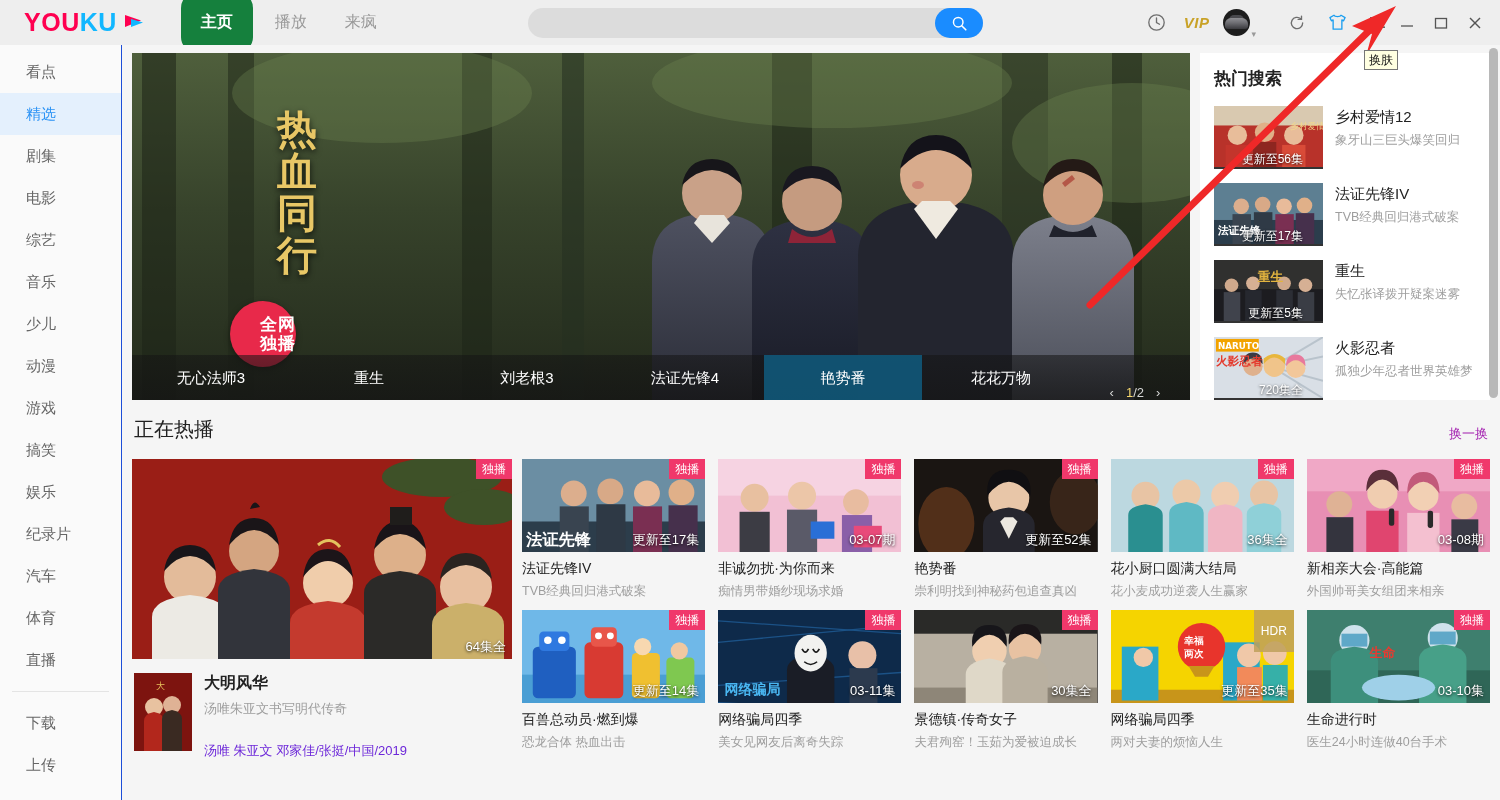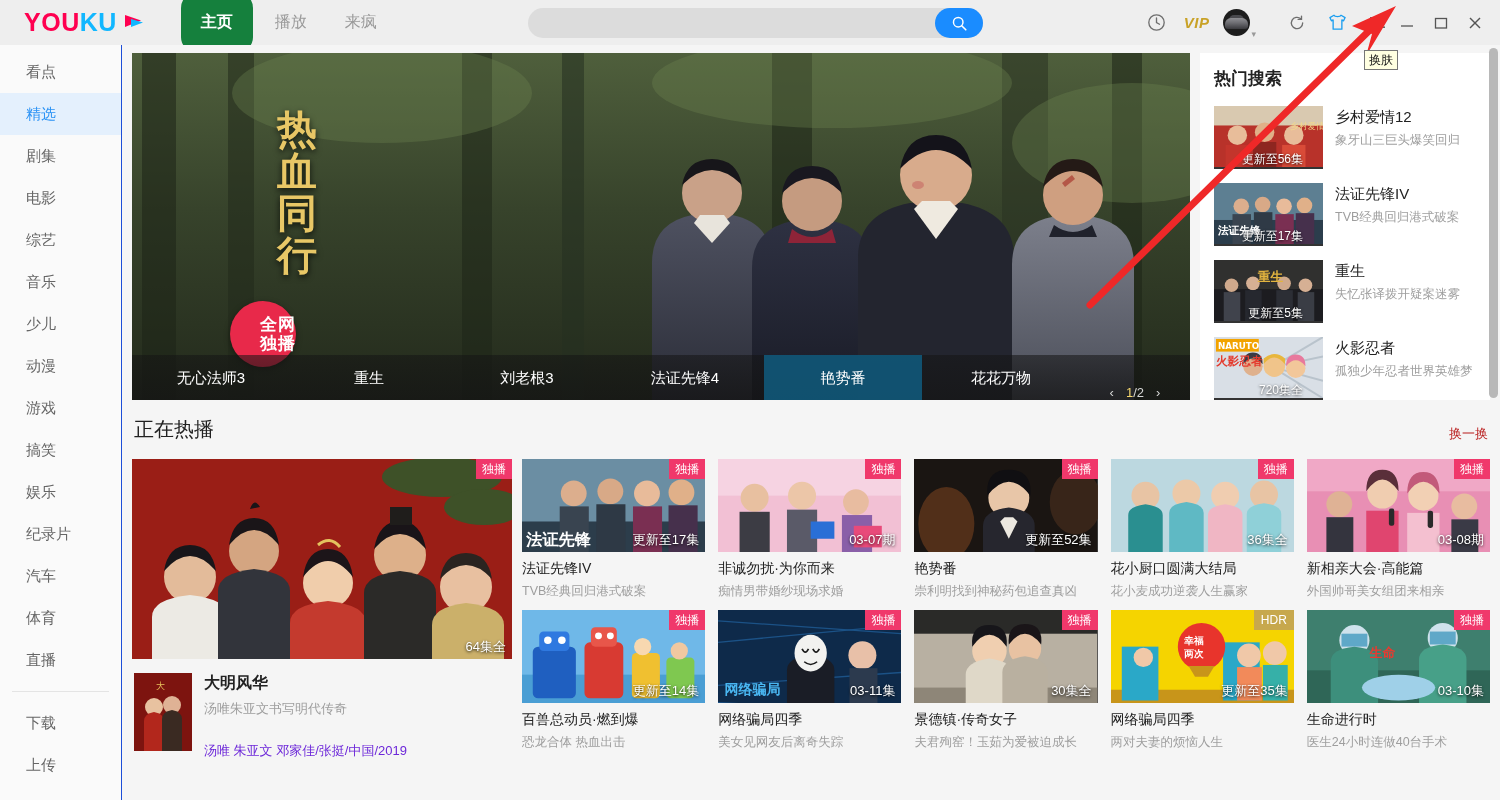--- a/index.html
+++ b/index.html
@@ -144,37 +144,37 @@
   .hot-name { font-size:15px; color:#222; margin-bottom:5px;
               white-space:nowrap; overflow:hidden; text-overflow:ellipsis; }
   .hot-desc { font-size:12.5px; color:#9e9e9e;
               white-space:nowrap; overflow:hidden; text-overflow:ellipsis; }
 
   
   .section { padding:16px 10px 0 10px; }
   .sec-head { display:flex; align-items:flex-end; justify-content:space-between;
               padding:0 2px 16px 2px; }
   .sec-title { font-size:20px; color:#222; font-weight:normal; }
-  .sec-more { font-size:13px; color:#b91c1c; cursor:pointer; }
+  .sec-more { font-size:13px; color:#a21caf; cursor:pointer; }
 
   .grid { display:flex; gap:10px; }
   .featured { width:380px; flex:0 0 auto; }
   .feat-img { width:380px; height:200px; position:relative; overflow:hidden;
               background:#7c1414; }
   .badge-du {
     position:absolute; right:0; top:0; background:#f0386b; color:#fff;
     font-size:12px; padding:2px 6px; line-height:16px;
   }
   .badge-ep {
     position:absolute; right:6px; bottom:3px; color:#fff; font-size:13px;
     text-shadow:0 1px 3px rgba(0,0,0,.9);
   }
   .badge-hdr {
     position:absolute; right:0; top:0; background:rgba(190,160,90,.85);
-    color:#fff; font-size:12px; padding:2px 7px; line-height:16px;
+    color:#fff; font-size:12px; padding:13px 7px; line-height:16px;
   }
   .feat-info { display:flex; gap:12px; padding:14px 2px 0 2px; }
   .feat-poster { width:58px; height:78px; flex:0 0 auto; overflow:hidden;
                  background:#8e1b1b; position:relative; }
   .feat-txt { flex:1; min-width:0; }
   .feat-name { font-size:16px; font-weight:bold; color:#222; margin-bottom:6px; }
   .feat-sub { font-size:13px; color:#9e9e9e; margin-bottom:24px; }
   .feat-cast { font-size:13px; color:#6d28d9; }
 
   .cards { flex:1; display:grid; grid-template-columns:repeat(5,1fr);

